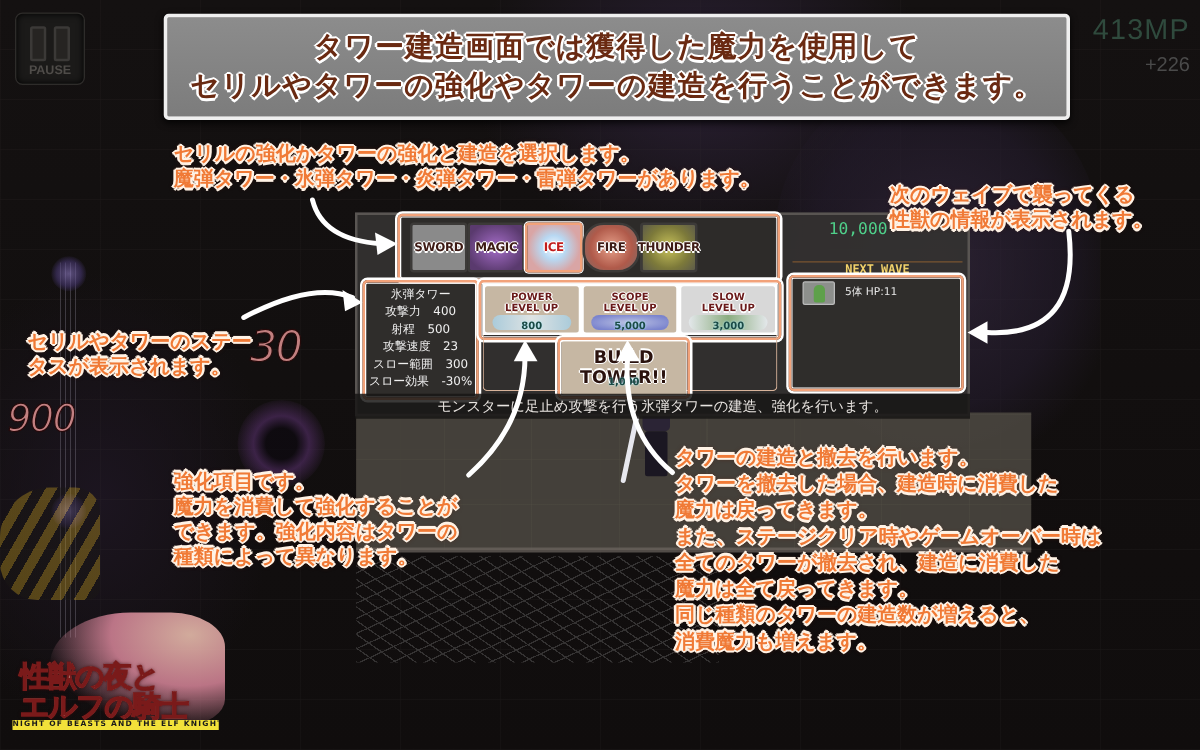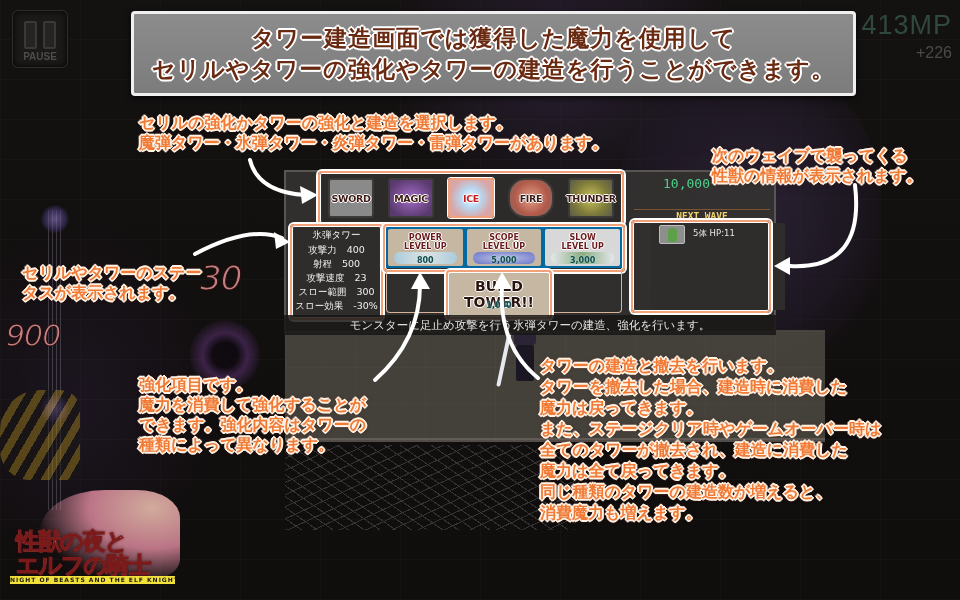--- a/index.html
+++ b/index.html
@@ -36,21 +36,21 @@
       background: repeating-linear-gradient(120deg, #a8861d 0 8px, #1a1714 8px 16px); border-radius: 40px 20px 10px 30px; }
   .dmg-num { position: absolute; font-family: "DejaVu Sans", sans-serif; font-weight: normal; font-style: italic;
       color: #fca5a5; -webkit-text-stroke: 1px #2a0808; opacity: .75; letter-spacing: -1px; }
 
   
   .pause-btn { position: absolute; left: 12px; top: 10px; width: 56px; height: 58px; border-radius: 6px;
       background: #1b1a19; border: 1px solid #2e2c2a; box-shadow: inset 0 0 6px #000; }
   .pause-bar { position: absolute; top: 10px; width: 13px; height: 28px; border: 2px solid #3b3937; border-radius: 2px; background: #262422; }
   .pause-label { position: absolute; left: 0; right: 0; bottom: 5px; text-align: center; font-size: 10px; color: #4f4c49;
       font-family: "Liberation Sans", sans-serif; font-weight: bold; }
-  .mp-value { position: absolute; right: 8px; top: 10px; font-size: 27px; color: #2f4a3d; font-family: "Liberation Sans", sans-serif; letter-spacing: 1px; }
+  .mp-value { position: absolute; right: 8px; top: 10px; font-size: 23px; color: #2f4a3d; font-family: "Liberation Sans", sans-serif; letter-spacing: 1px; }
   .mp-gain { position: absolute; right: 8px; top: 44px; font-size: 16px; color: #4a4a4a; font-family: "Liberation Sans", sans-serif; }
 
   
   .banner { position: absolute; left: 131px; top: 11px; width: 725px; height: 85px; border-radius: 4px;
       background: linear-gradient(180deg, #8c8c8c 0%, #7c7c7c 100%); border: 3px solid #efefef;
       box-shadow: 0 2px 6px rgba(0,0,0,.8);
       display: flex; flex-direction: column; align-items: center; justify-content: center; }
   .banner-line { font-size: 23px; font-weight: bold; color: #6a2a12; letter-spacing: 1px; line-height: 31px;
       text-shadow: -2px 0 #fff, 2px 0 #fff, 0 -2px #fff, 0 2px #fff, -1px -1px #fff, 1px 1px #fff, -1px 1px #fff, 1px -1px #fff; }
 
@@ -60,47 +60,47 @@
   .note-line { display: block; white-space: nowrap; }
 
   
   .menu-window { position: absolute; left: 284px; top: 170px; width: 492px; height: 163px; background: rgba(52,50,48,.93);
       border: 2px solid #595552; }
   .menu-footer { position: absolute; left: 284px; top: 315px; width: 492px; height: 20px; background: rgba(24,22,21,.85);
       color: #e8e4e0; font-size: 11.5px; line-height: 20px; text-align: center; }
   .hl { position: absolute; border: 2px solid #f2a27a; box-shadow: 0 0 0 2px #fff, inset 0 0 0 1px #fff; border-radius: 4px; }
 
   .tabs-row { position: absolute; left: 322px; top: 174px; width: 298px; height: 48px; background: #2d2b29; display: flex;
-      align-items: center; justify-content: space-between; padding: 0 6px; }
+      align-items: center; justify-content: flex-start; padding: 0 6px; }
   .tab { width: 46px; height: 40px; border-radius: 3px; border: 2px solid #3c3a38; display: flex; align-items: center; justify-content: center;
       font-family: "DejaVu Sans", sans-serif; font-weight: bold; font-size: 9.5px; color: #3d1a14;
       text-shadow: -1px 0 #fff, 1px 0 #fff, 0 -1px #fff, 0 1px #fff; letter-spacing: -0.3px; }
   .tab.active { border-color: #f2a27a; box-shadow: 0 0 0 1px #fff; color: #c21d1d; }
 
   .stats-panel { position: absolute; left: 294px; top: 227px; width: 85px; height: 89px; background: #2f2d2b; padding-top: 2px; }
   .stat-row { display: flex; justify-content: center; gap: 10px; font-size: 9.5px; color: #efefef; line-height: 14px; white-space: nowrap; align-items: center; }
   .stat-title { text-align: center; font-size: 9.5px; color: #efefef; line-height: 14px; font-family: Liberation Mono, monospace; }
 
-  .upgrades-row { position: absolute; left: 386px; top: 227px; width: 236px; height: 41px; display: flex; gap: 0; background: #0369a1; }
+  .upgrades-row { position: absolute; left: 386px; top: 227px; width: 236px; height: 41px; display: flex; gap: 0; background: #ffffff; }
   .upgrade { flex: 1; margin: 2px 2px; background: #c6b7a3; border-radius: 2px; position: relative; text-align: center;
       font-size: 8px; font-weight: bold; color: #6a1a1a; line-height: 9px; padding-top: 4px;
       text-shadow: -1px 0 #fff, 1px 0 #fff, 0 -1px #fff, 0 1px #fff; }
   .upgrade-cost { position: absolute; left: 0; right: 0; bottom: 1px; font-size: 8px; color: #1b4a45; text-shadow: 0 0 2px #aef; }
   .upgrade-fx { position: absolute; left: 6px; right: 6px; bottom: 2px; height: 12px; border-radius: 6px; opacity: .7; }
 
   .build-area { position: absolute; left: 386px; top: 268px; width: 236px; height: 45px; border: 1px solid #d8b39a; border-top: none; border-radius: 0 0 4px 4px; }
   .build-btn { position: absolute; left: 449px; top: 273px; width: 100px; height: 43px; background: #c6b7a3; border-radius: 2px;
       font-size: 14px; font-weight: bold; color: #2a120e; line-height: 16px; text-align: center; padding-top: 5px;
       text-shadow: -1px 0 #fff, 1px 0 #fff, 0 -1px #fff, 0 1px #fff; letter-spacing: 0px; }
   .build-cost { position: absolute; left: 0; right: 0; bottom: 2px; font-size: 8px; color: #1b4a45; text-shadow: 0 0 2px #aef; }
 
   .mp-total { position: absolute; left: 663px; top: 176px; font-family: "DejaVu Sans Mono", monospace; font-size: 13px; color: #4fd08a; }
   .nextwave-title { position: absolute; left: 634px; top: 209px; width: 136px; text-align: center; font-family: "DejaVu Sans Mono", monospace;
       font-weight: bold; font-size: 9.5px; color: #f2d26a; border-top: 1px solid #7a5430; line-height: 12px; }
-  .nextwave-panel { position: absolute; left: 634px; top: 223px; width: 134px; height: 87px; background: #2f2d2b; margin-left: 17px; }
+  .nextwave-panel { position: absolute; left: 634px; top: 223px; width: 134px; height: 87px; background: #2f2d2b; }
   .enemy-thumb { position: absolute; left: 8px; top: 2px; width: 26px; height: 19px; background: #8d8f8c; border-radius: 2px; border: 1px solid #bbb; }
   .enemy-thumb::after { content: ""; position: absolute; left: 8px; top: 2px; width: 9px; height: 14px; background: #5ea04a; border-radius: 4px 4px 2px 2px; }
   .enemy-info { position: absolute; left: 42px; top: 5px; font-size: 8.5px; color: #e6e6e6; }
 
   
   .hero { position: absolute; left: 510px; top: 325px; width: 28px; height: 60px; }
   .hero-body { position: absolute; left: 4px; top: 0; width: 22px; height: 20px; background: #2b2435; border-radius: 4px; }
   .hero-legs { position: absolute; left: 6px; top: 20px; width: 18px; height: 36px; background: #1b1722; border-radius: 2px; }
   .hero-sword { position: absolute; left: -8px; top: 6px; width: 4px; height: 56px; background: #e7e7ee; transform: rotate(12deg); border-radius: 2px; }
 

